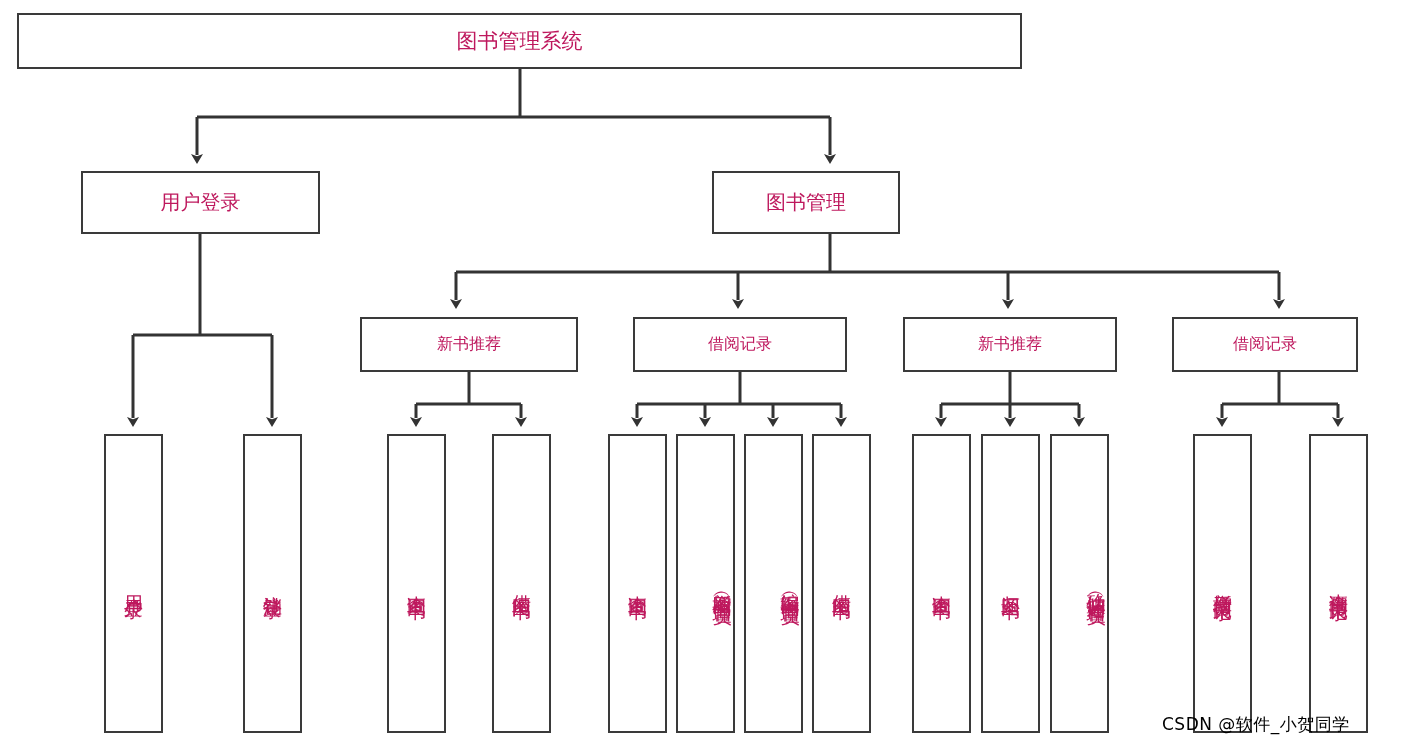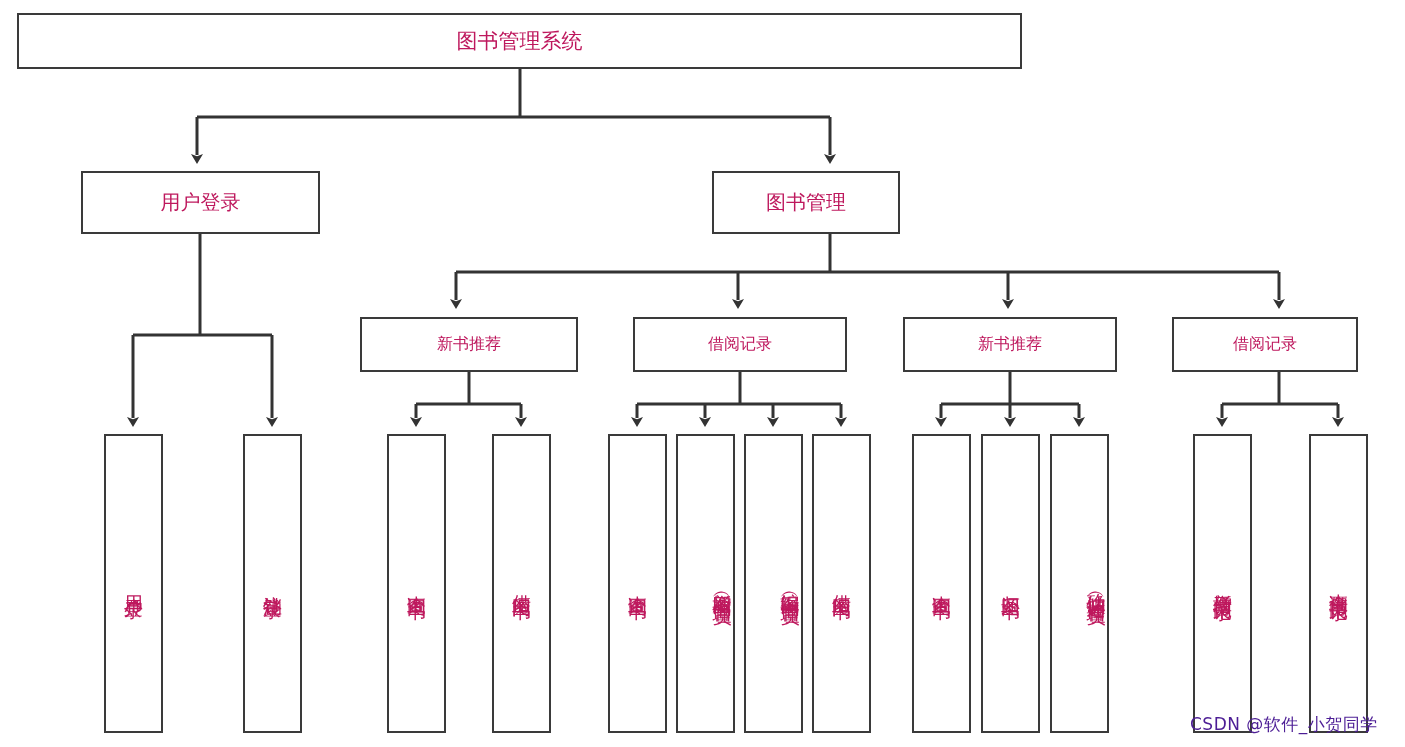--- a/index.html
+++ b/index.html
@@ -61,24 +61,24 @@
     align-items: center;
     padding-top: 0;
   }
   .leaf-label {
     writing-mode: vertical-rl;
     text-orientation: upright;
     white-space: nowrap;
   }
   .watermark {
     position: absolute;
-    left: 1190px;
+    left: 1162px;
     top: 713px;
     font-size: 17px;
-    color: #4c1d95;
+    color: #000000;
     white-space: nowrap;
     z-index: 3;
     letter-spacing: 0.5px;
   }
 </style>
 </head>
 <body>
 
 <div id="canvas">
 

